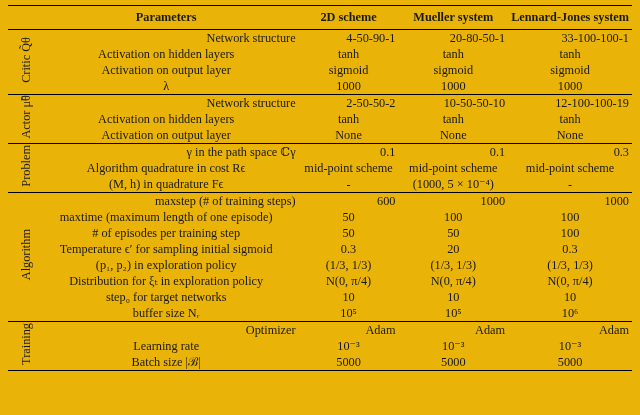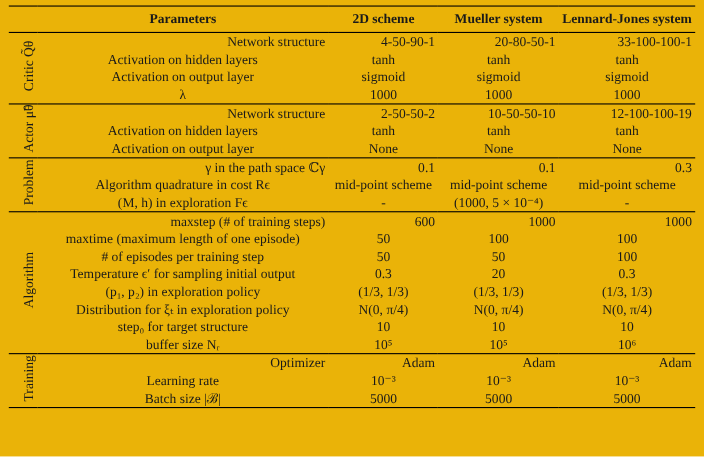--- a/index.html
+++ b/index.html
@@ -130,21 +130,21 @@
           <td>0.1</td>
           <td>0.3</td>
         </tr>
         <tr>
           <td>Algorithm quadrature in cost Rϵ</td>
           <td>mid-point scheme</td>
           <td>mid-point scheme</td>
           <td>mid-point scheme</td>
         </tr>
         <tr>
-          <td>(M, h) in exploration Fϵ</td>
+          <td>(M, h) in quadrature Fϵ</td>
           <td>-</td>
           <td>(1000, 5 × 10⁻⁴)</td>
           <td>-</td>
         </tr>
         <tr class="group-start">
           <td class="group-label" rowspan="8"><span class="rot">Algorithm</span></td>
           <td>maxstep (# of training steps)</td>
           <td>600</td>
           <td>1000</td>
           <td>1000</td>
@@ -155,39 +155,39 @@
           <td>100</td>
           <td>100</td>
         </tr>
         <tr>
           <td># of episodes per training step</td>
           <td>50</td>
           <td>50</td>
           <td>100</td>
         </tr>
         <tr>
-          <td>Temperature ϵ′ for sampling initial output</td>
+          <td>Temperature ϵ′ for sampling initial sigmoid</td>
           <td>0.3</td>
           <td>20</td>
           <td>0.3</td>
         </tr>
         <tr>
           <td>(p₁, p₂) in exploration policy</td>
           <td>(1/3, 1/3)</td>
           <td>(1/3, 1/3)</td>
           <td>(1/3, 1/3)</td>
         </tr>
         <tr>
           <td>Distribution for ξₜ in exploration policy</td>
           <td>N(0, π/4)</td>
           <td>N(0, π/4)</td>
           <td>N(0, π/4)</td>
         </tr>
         <tr>
-          <td>step₀ for target structure</td>
+          <td>step₀ for target networks</td>
           <td>10</td>
           <td>10</td>
           <td>10</td>
         </tr>
         <tr>
           <td>buffer size Nᵣ</td>
           <td>10⁵</td>
           <td>10⁵</td>
           <td>10⁶</td>
         </tr>

